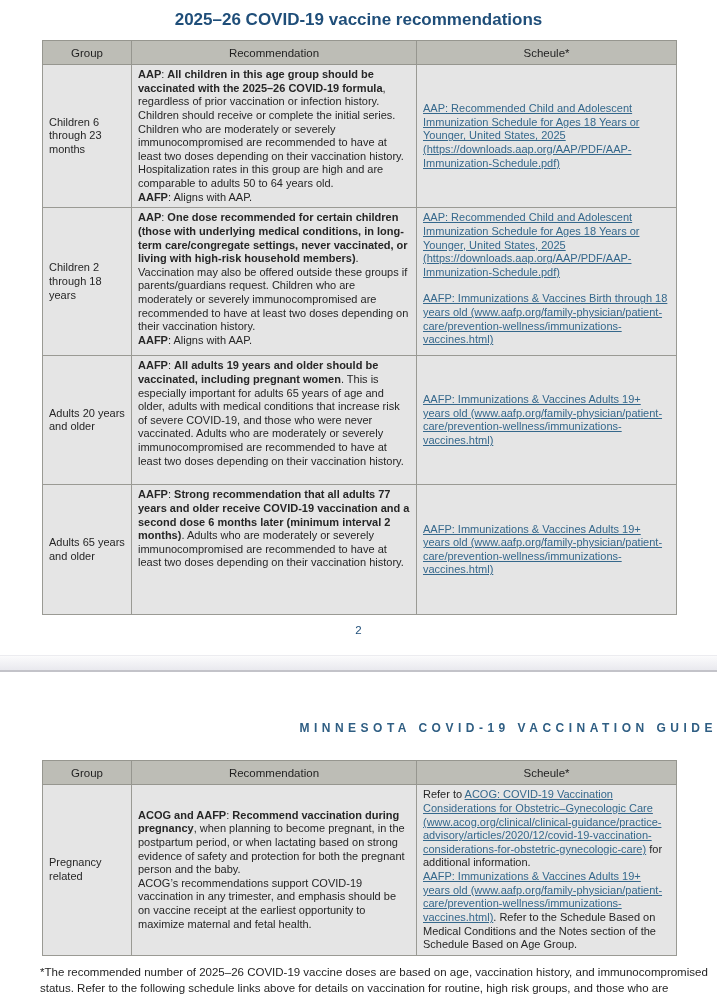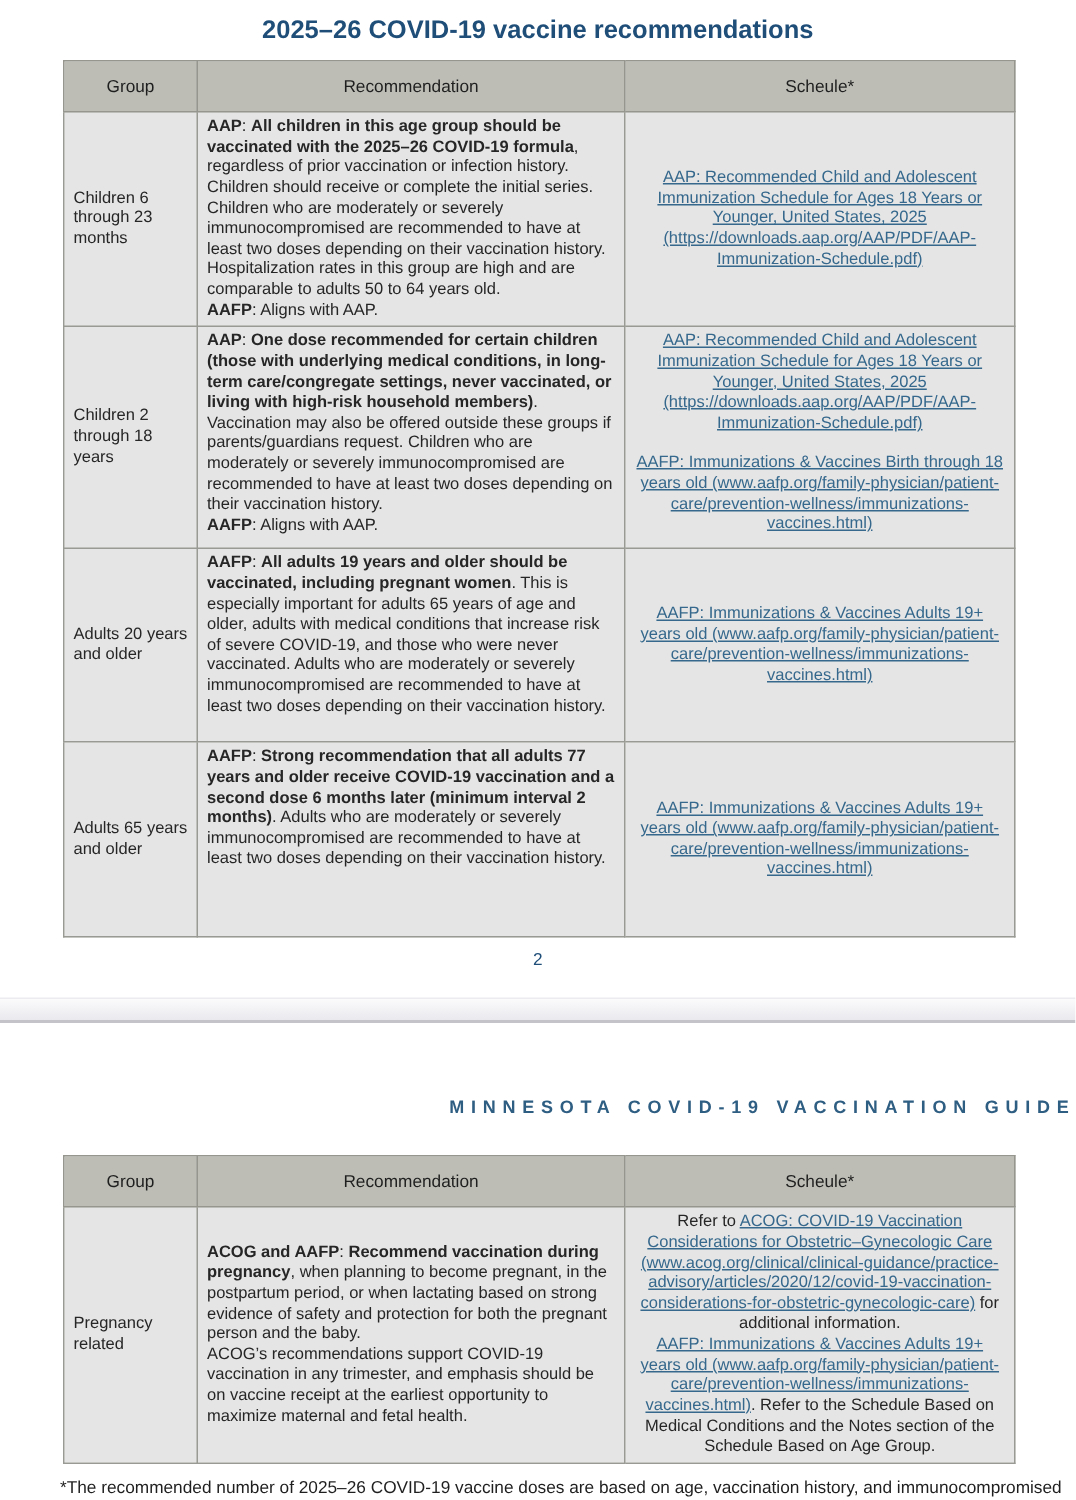--- a/index.html
+++ b/index.html
@@ -21,21 +21,21 @@
   table.rec-table {
     border-collapse: collapse;
     table-layout: fixed;
     margin-left: 42px;
     width: 634px;
     font-size: 11px;
   }
   col.c-group { width: 89px; }
   col.c-rec   { width: 285px; }
   col.c-sched { width: 260px; }
-  thead tr { height: 34px; }
+  thead tr { height: 24px; }
   th {
     background: #BDBDB6;
     border: 1px solid #96968f;
     font-weight: 400;
     font-size: 11.5px;
     color: #1f1f1f;
     text-align: center;
     padding: 2px 4px;
   }
   td {
@@ -43,21 +43,21 @@
     background: #e5e5e5;
     padding: 3px 6px;
     line-height: 1.24;
     vertical-align: top;
     word-wrap: break-word;
   }
   td.v-middle { vertical-align: middle; }
   td.v-top { vertical-align: top; }
   td p { margin: 0; }
   td p.space-before { margin-top: 13px; }
-  td.cell-sched { color: #35688C; text-align: center; }
+  td.cell-sched { color: #35688C; }
   td.cell-sched .plain { color: #262626; }
   a.sched-link {
     color: #35688C;
     text-decoration: underline;
     cursor: pointer;
   }
   #tbody1 tr:nth-child(1) { height: 142px; }
   #tbody1 tr:nth-child(2) { height: 148px; }
   #tbody1 tr:nth-child(3) { height: 129px; }
   #tbody1 tr:nth-child(4) { height: 130px; }

